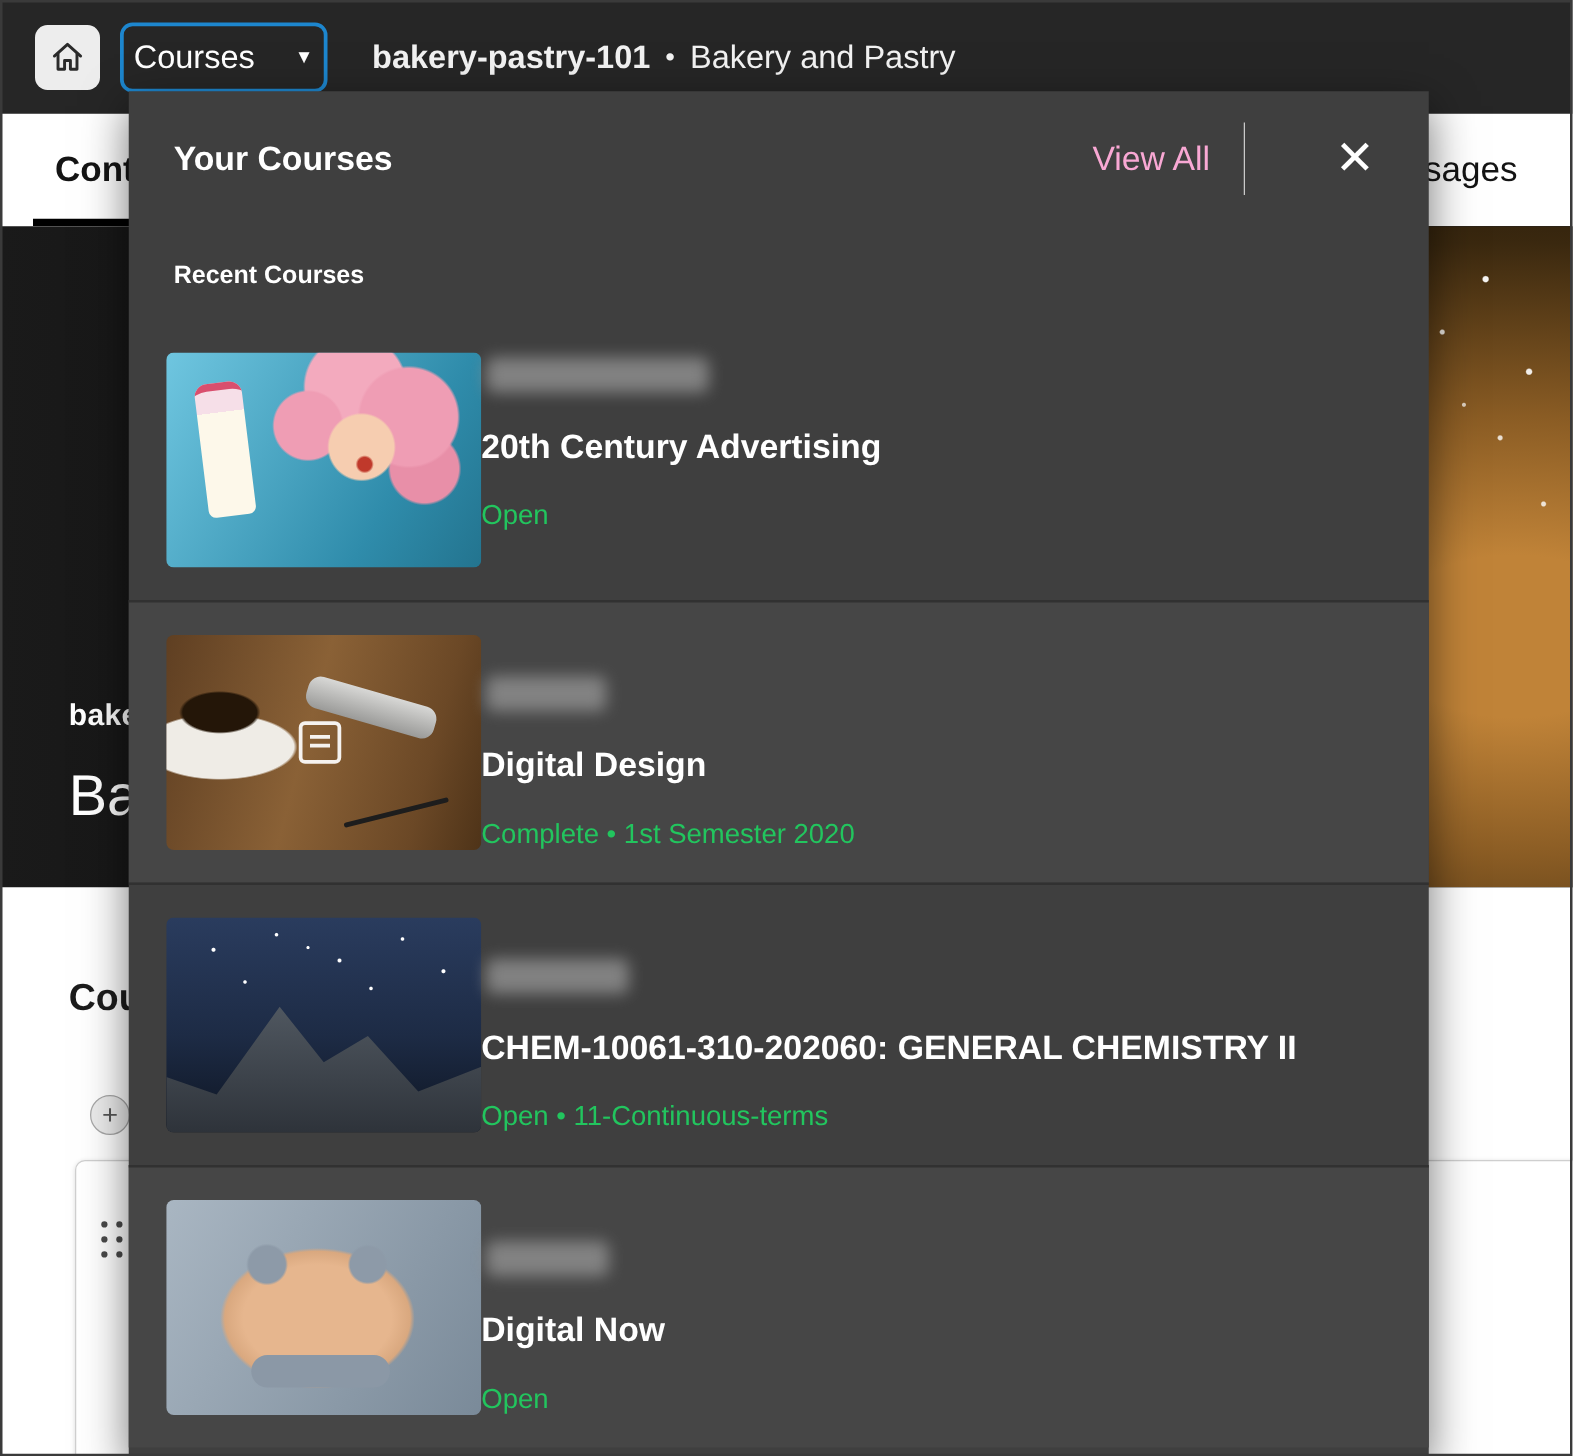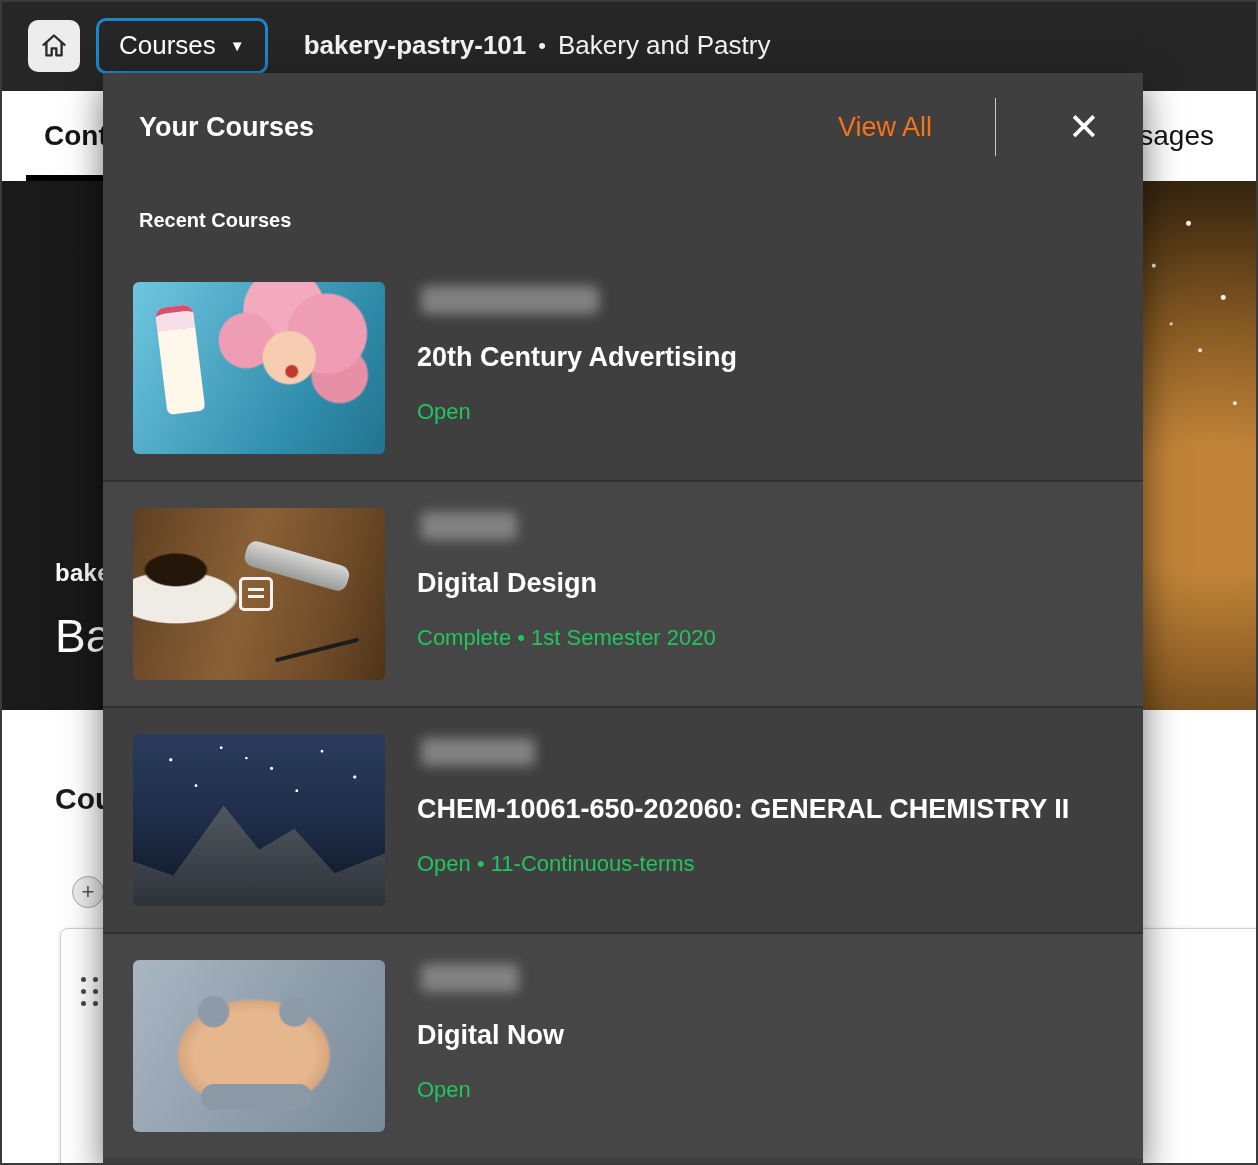--- a/index.html
+++ b/index.html
@@ -13,23 +13,23 @@
   
   .topbar {
     position:absolute; top:0; left:0; right:0; height:91px;
     background:#262626; display:flex; align-items:center; padding-left:28px; z-index:5;
   }
   .home-btn {
     width:52px; height:52px; background:#ededed; border-radius:10px;
     display:flex; align-items:center; justify-content:center; margin-right:16px; cursor:pointer;
   }
   .courses-btn {
-    height:56px; padding:0 20px; border:3px solid #1d86ce; border-radius:10px;
+    height:56px; padding:0 8px; border:3px solid #1d86ce; border-radius:10px;
     background:transparent; color:#ffffff; font-size:26px;
-    display:flex; align-items:center; gap:14px; cursor:pointer;
+    display:flex; align-items:center; gap:32px; cursor:pointer;
     font-family:"Liberation Sans", sans-serif;
   }
   .caret { font-size:15px; color:#fff; line-height:1; }
   .breadcrumb { margin-left:36px; display:flex; align-items:center; gap:12px; color:#f2f2f2; font-size:26px; }
   .crumb-id { font-weight:700; }
   .crumb-sep { font-size:22px; }
 
   
   .tabbar {
     position:absolute; top:91px; left:0; right:0; height:90px; background:#ffffff;
@@ -82,31 +82,31 @@
 
   
   .panel {
     position:absolute; left:103px; top:73px; width:1040px; bottom:0;
     background:#3f3f3f; z-index:10; box-shadow:0 12px 34px rgba(0,0,0,.55);
     display:flex; flex-direction:column; color:#fff;
   }
   .panel-header { height:108px; flex:none; display:flex; align-items:center; padding:0 36px;gap:27px; }
   .panel-title { font-size:27px; font-weight:700; }
   .panel-spacer { flex:1; }
-  .view-all { font-size:27px; color:#f97316; margin-right:36px; cursor:pointer; }
+  .view-all { font-size:27px; color:#f9a8d4; cursor:pointer; }
   .vdivider { width:1px; height:58px; background:#c9c9c9; margin-right:38px; }
   .close-btn {
     width:46px; height:46px; display:flex; align-items:center; justify-content:center;
     font-size:38px; color:#fff; cursor:pointer; line-height:1;
   }
   .section-title { font-size:20px; font-weight:700; padding:28px 36px 24px; }
 
   .course-list { flex:1; display:flex; flex-direction:column; }
-  .course-row { display:flex; align-items:flex-start; gap:32px; padding:26px 30px; cursor:pointer; }
-  .course-row + .course-row { border-top:2px solid #313131; }
+  .course-row { display:flex; align-items:flex-start; padding:26px 30px; cursor:pointer; }
+  .course-row + .course-row { border-top:2px solid #313131;align-items:flex-end; }
   .course-row:nth-child(even) { background:#464646; }
 
   .thumb { width:252px; height:172px; border-radius:6px; flex:none; position:relative; overflow:hidden; }
 
   .thumb-ad {
     background:
       radial-gradient(circle at 63% 52%, #c0392b 0 3%, transparent 4%),
       radial-gradient(circle at 62% 44%, #f6cdb0 0 14%, transparent 15%),
       radial-gradient(circle at 45% 34%, #ef9db4 0 15%, transparent 16%),
       radial-gradient(circle at 77% 30%, #ef9db4 0 17%, transparent 18%),
@@ -264,21 +264,21 @@
         <div class="badge"></div>
         <div class="course-title">Digital Design</div>
         <div class="course-status">Complete • 1st Semester 2020</div>
       </div>
     </div>
 
     <div class="course-row">
       <div class="thumb thumb-ch"></div>
       <div class="course-info">
         <div class="badge"></div>
-        <div class="course-title">CHEM-10061-650-202060: GENERAL CHEMISTRY II</div>
+        <div class="course-title">CHEM-10061-310-202060: GENERAL CHEMISTRY II</div>
         <div class="course-status">Open • 11-Continuous-terms</div>
       </div>
     </div>
 
     <div class="course-row">
       <div class="thumb thumb-ph"></div>
       <div class="course-info">
         <div class="badge"></div>
         <div class="course-title">Digital Now</div>
         <div class="course-status">Open</div>

